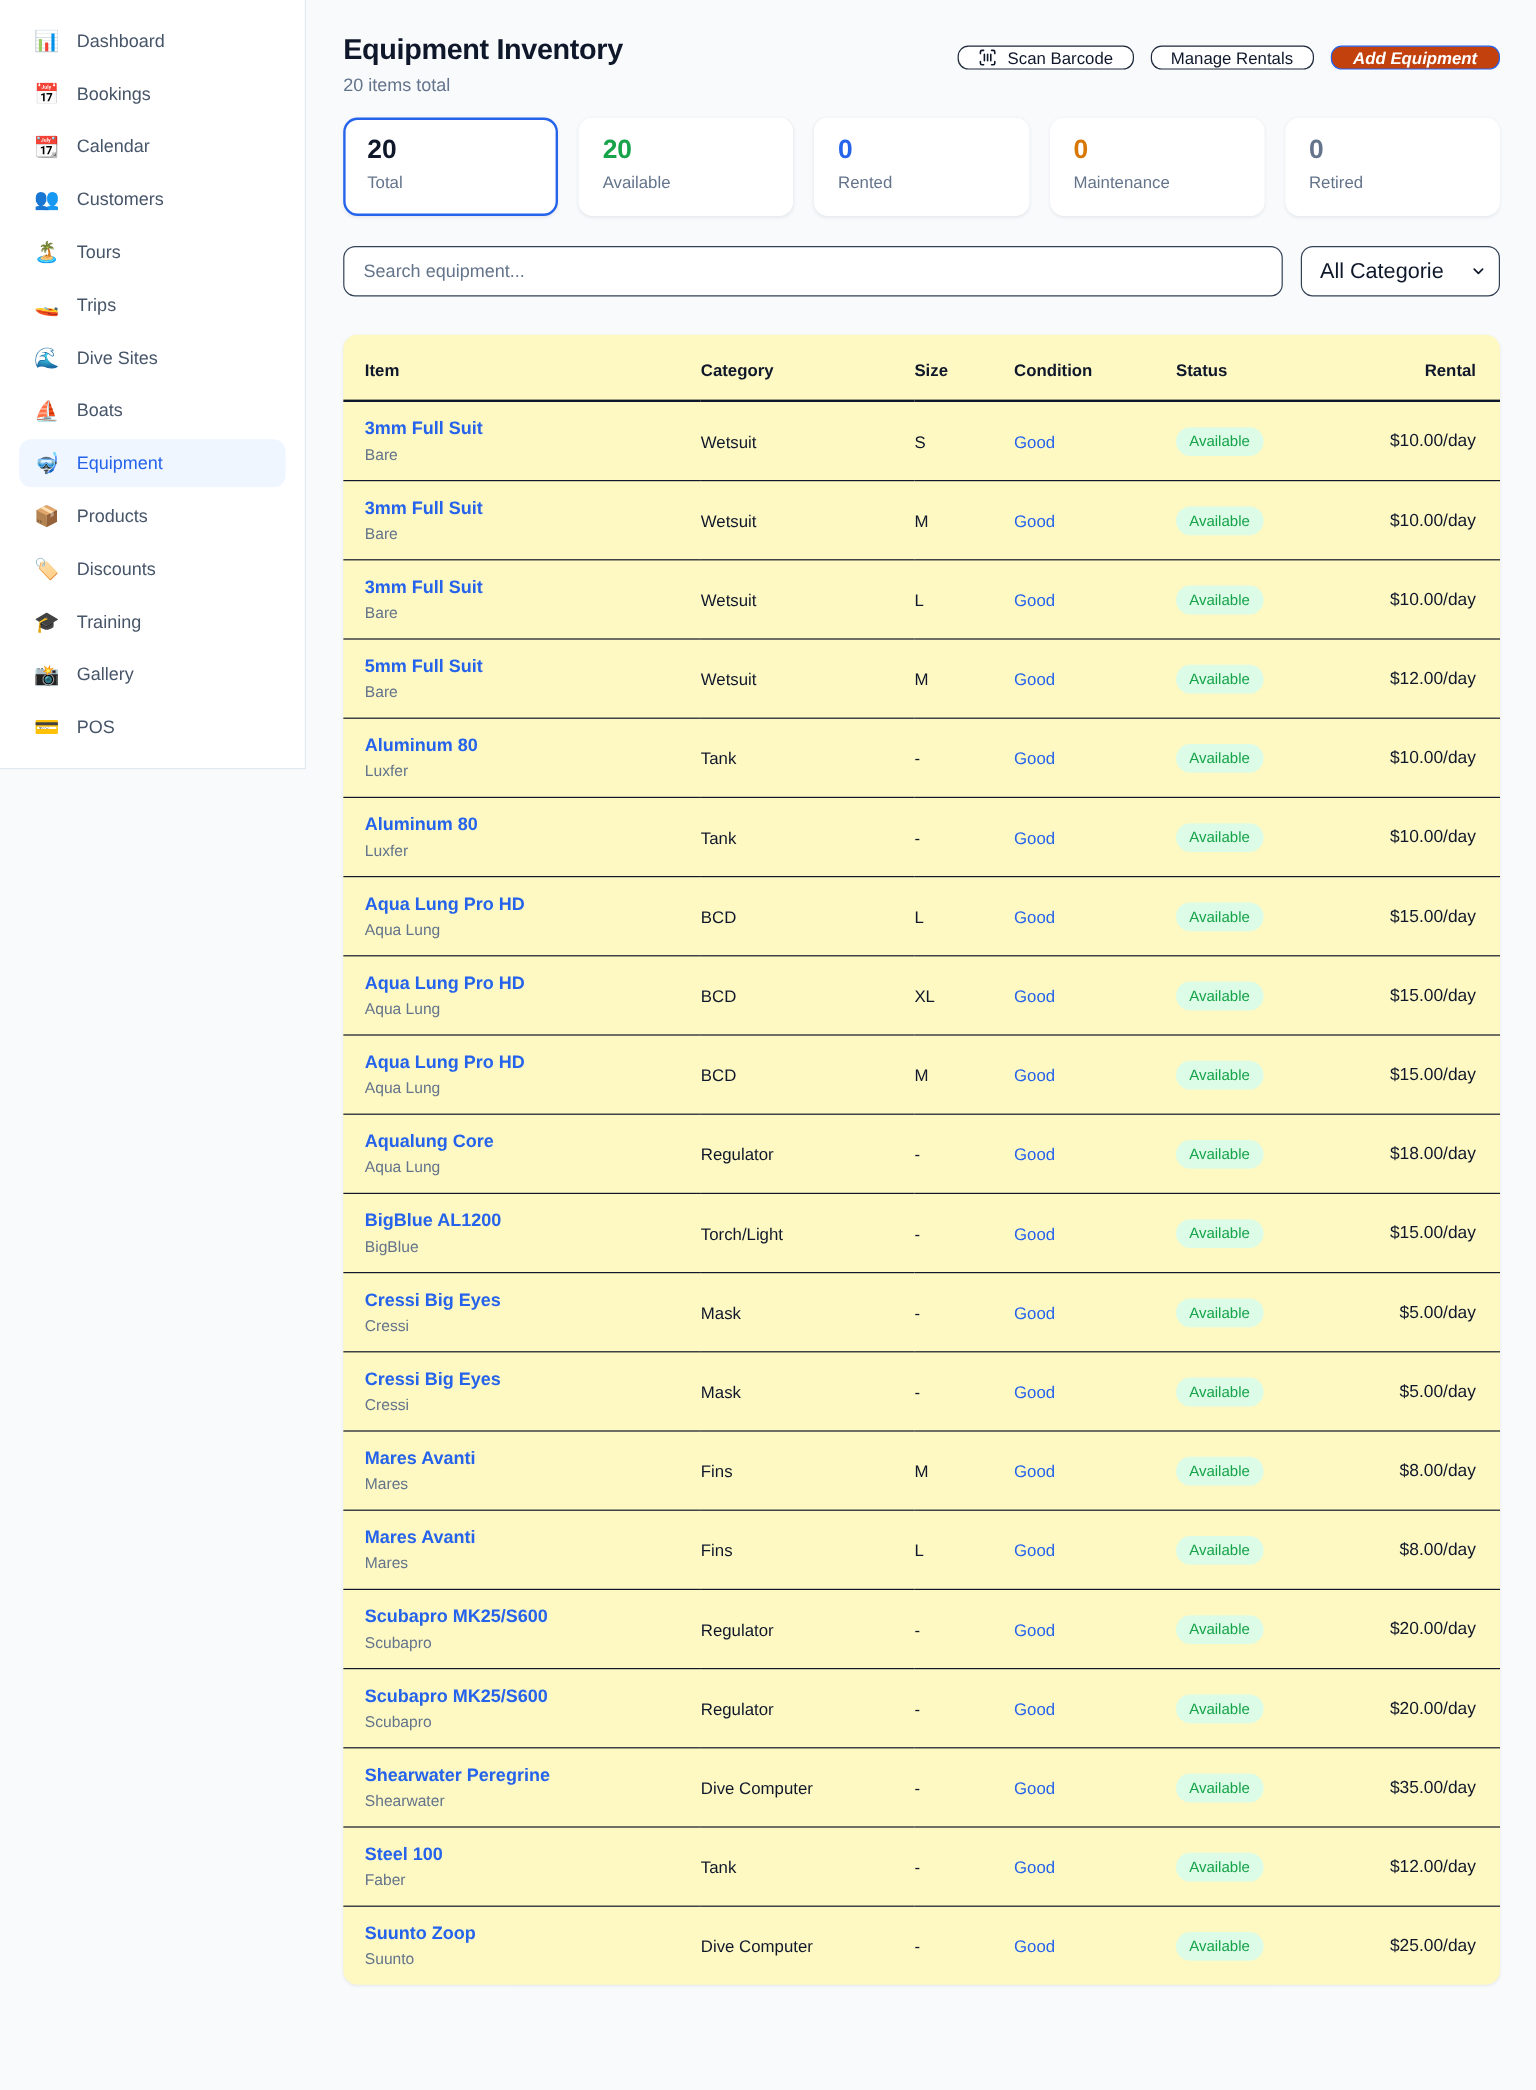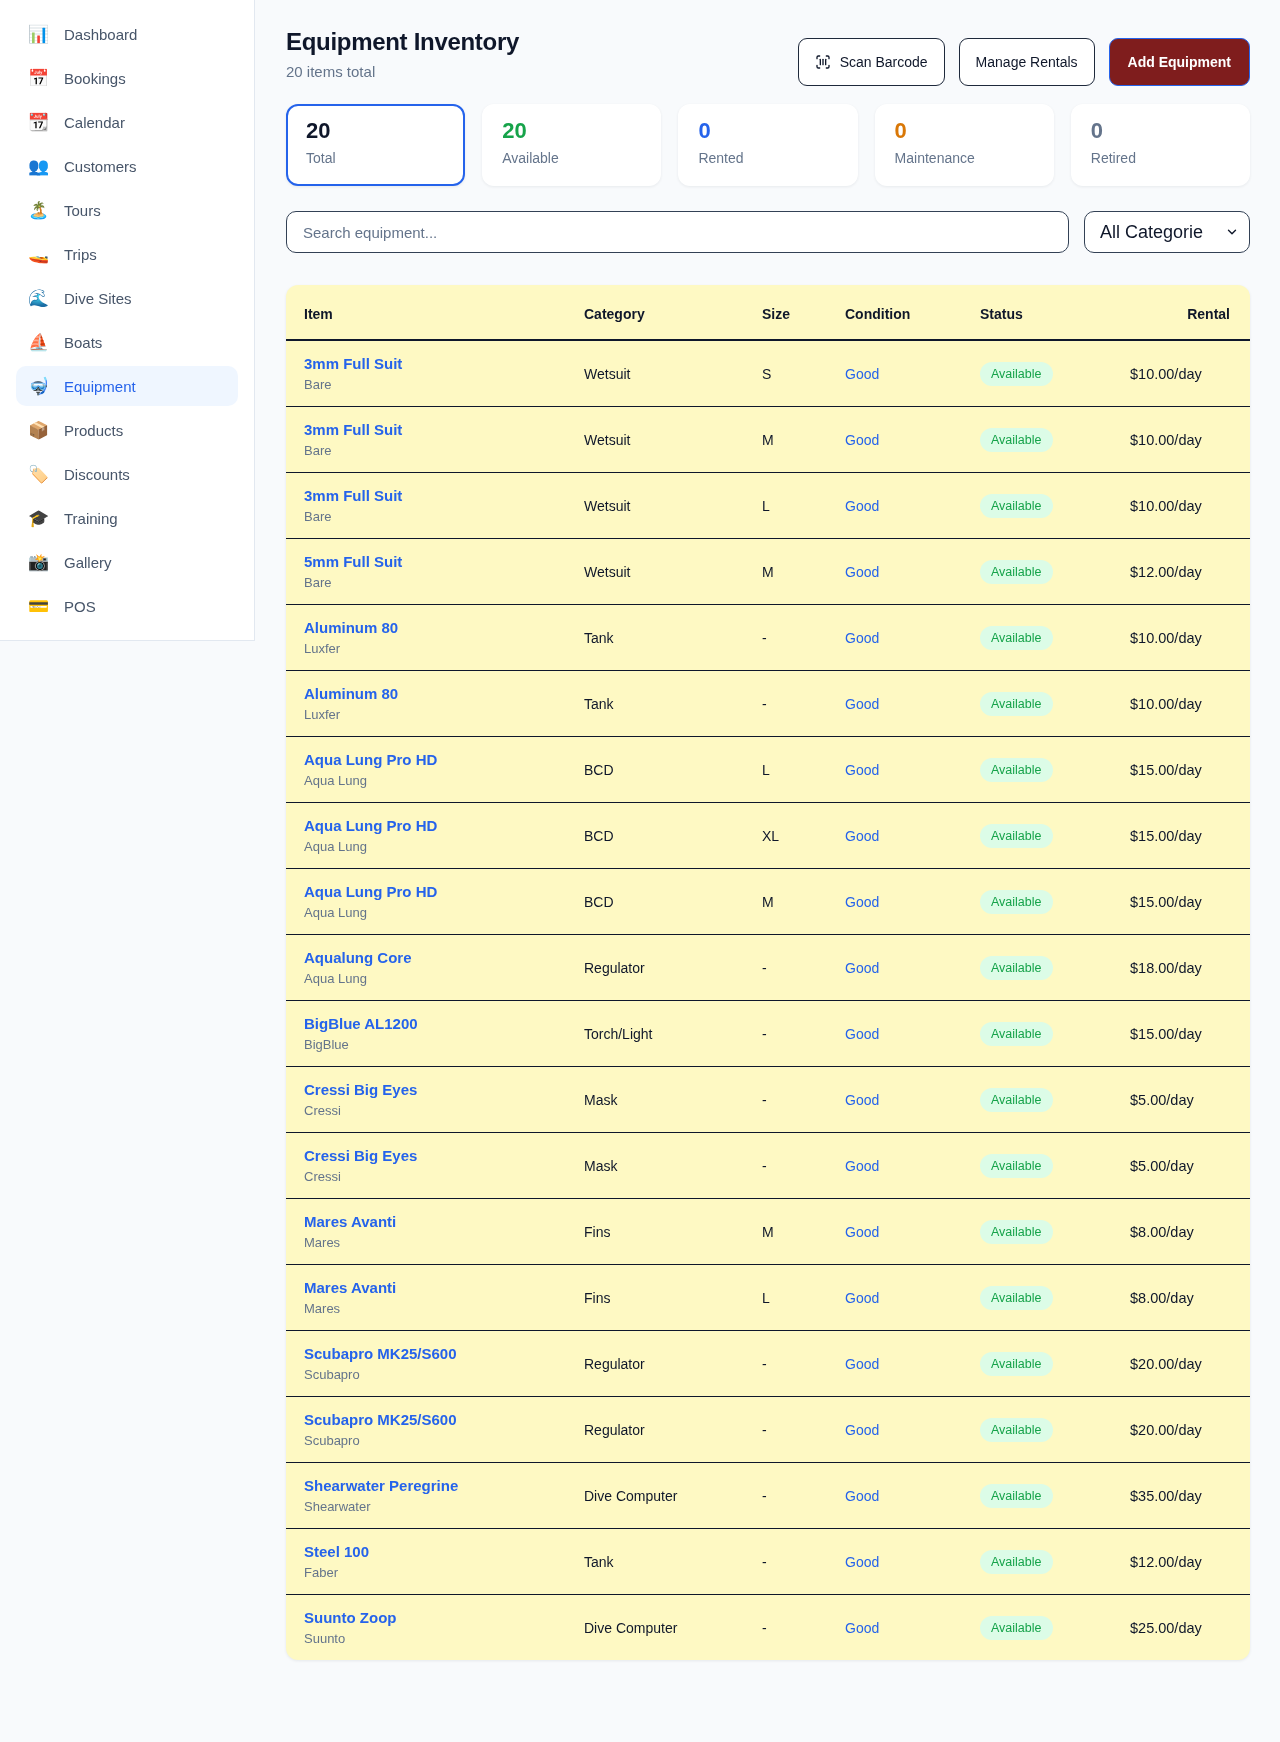--- a/index.html
+++ b/index.html
@@ -46,25 +46,25 @@
     font-family:inherit; cursor:pointer; white-space:nowrap;
   }
 
   
   .main { flex:1; padding:28px 30px 0 31px; min-width:0; }
   .page-header { display:flex; justify-content:space-between; align-items:flex-start; }
   .page-title { margin:0; font-size:24px; font-weight:700; letter-spacing:-0.3px;text-align:right; }
   .page-subtitle { color:#64748b; font-size:15px; margin-top:7px; }
   .header-actions { display:flex; gap:14px; margin-top:10px; }
   .btn {
-    height:48px; padding:0 16px; border-radius:9px; border:1.5px solid #1e293b;
+    height:20px; padding:0 16px; border-radius:9px; border:1.5px solid #1e293b;
     background:#fff; font-size:14px; font-weight:500; color:#0f172a;
     display:flex; align-items:center; gap:9px; cursor:pointer; font-family:inherit;
   }
-  .btn.primary { background:#7f1d1d; border-color:#2563eb; color:#fff; font-weight:600; padding:0 18px; }
+  .btn.primary { background:#c2410c; border-color:#2563eb; color:#fff; font-weight:600; padding:0 18px;font-style:italic; }
 
   .stats-row { display:flex; gap:17px; margin-top:18px; }
   .stat-card {
     flex:1; height:82px; background:#fff; border:2px solid transparent; border-radius:12px;
     box-shadow:0 1px 3px rgba(15,23,42,.07); padding:13px 18px; cursor:pointer;
   }
   .stat-card.active { border-color:#2563eb; }
   .stat-value { font-size:22px; font-weight:700; line-height:1.1; }
   .stat-label { font-size:14px; color:#64748b; margin-top:7px; }
 
@@ -97,21 +97,21 @@
   tbody tr:last-child { border-bottom:none; }
   tbody td { padding:14px 0; font-size:14px; vertical-align:middle; }
   .td-item { padding-left:18px; }
   .item-link { color:#2563eb; font-size:15px; font-weight:600; text-decoration:none; cursor:pointer; }
   .item-brand { color:#64748b; font-size:13px; margin-top:5px; }
   .cond-link { color:#2563eb; text-decoration:none; cursor:pointer; }
   .badge {
     display:inline-block; background:#dcfce7; color:#16a34a;
     font-size:12.5px; padding:5px 11px; border-radius:999px;
   }
-  .td-rental { text-align:left; padding-right:20px; font-size:14.5px; }
+  .td-rental { text-align:right; padding-right:20px; font-size:14.5px; }
 </style>
 </head>
 <body>
 
 <div class="app">
 
   <aside class="sidebar">
     <nav class="nav" id="nav-list">
   <a class="nav-item">
     <span class="nav-icon">📊</span>

